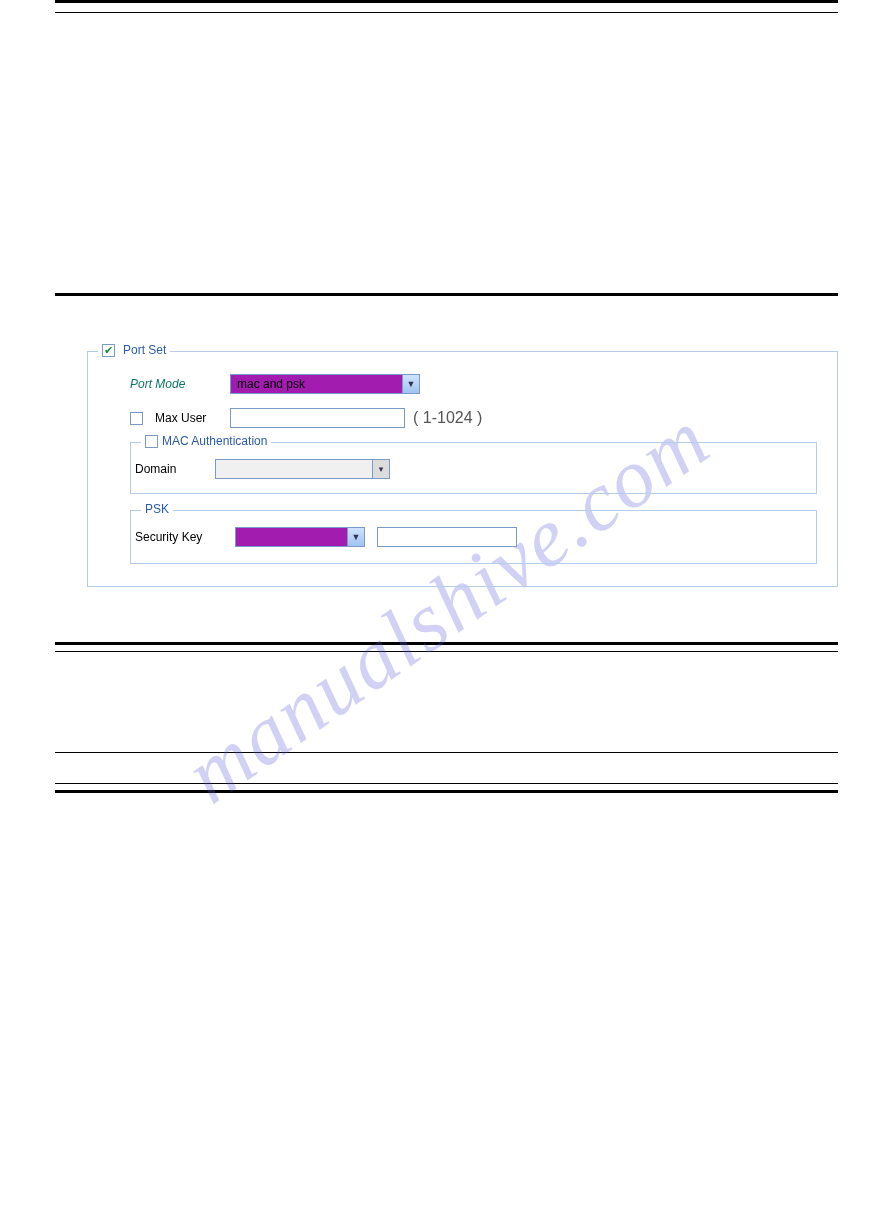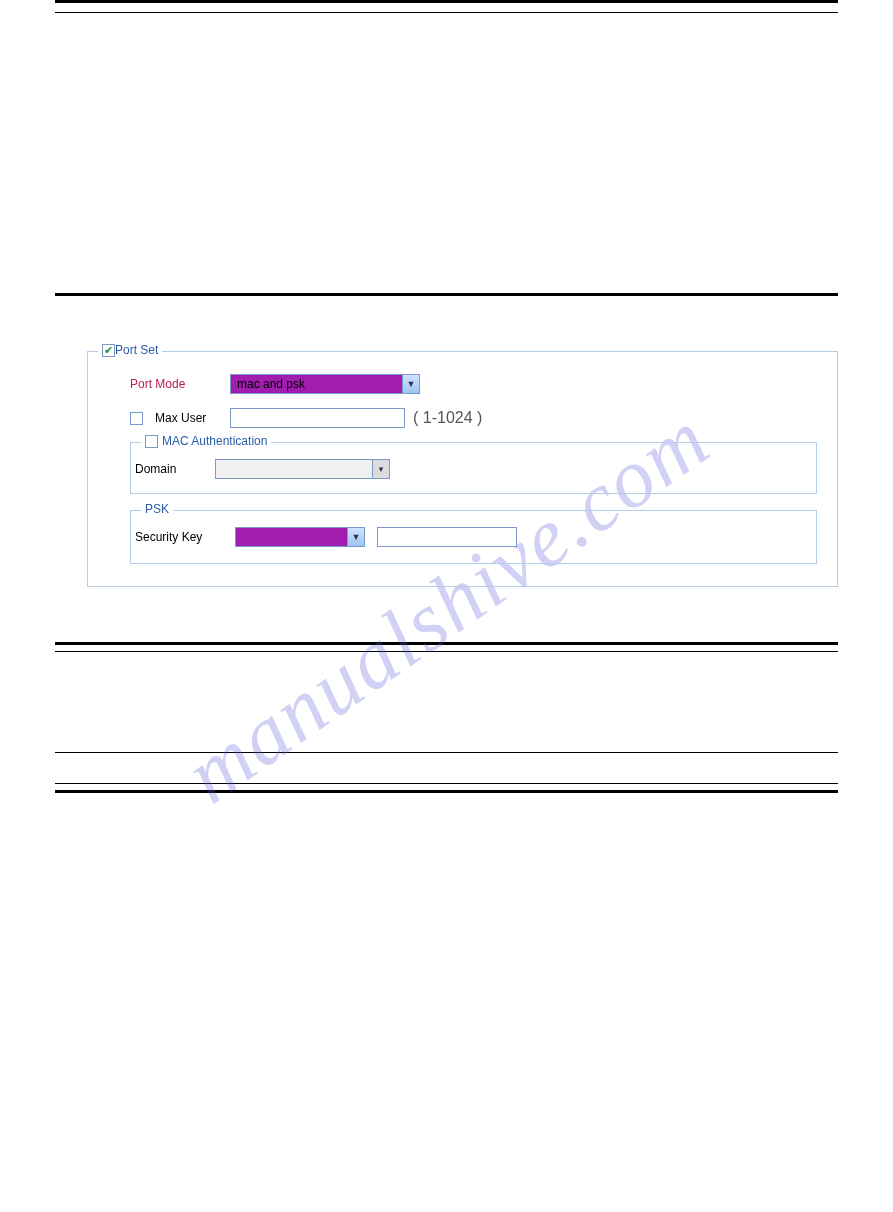--- a/index.html
+++ b/index.html
@@ -62,21 +62,21 @@
     font-size: 12px;
   }
   .port-set-legend {
     position: absolute;
     top: -9px;
     left: 10px;
     background: #fff;
     padding: 0 4px;
     display: flex;
     align-items: center;
-    gap: 0;
+    gap: 8px;
     font-size: 12px;
     color: #2a5caa;
   }
   .chk {
     width: 13px; height: 13px;
     border: 1px solid #7a9ac9;
     background: #fff;
     display: inline-flex;
     align-items: center;
     justify-content: center;
@@ -86,21 +86,21 @@
   .chk.checked::before {
     content: "✔";
     color: #1d8a3a;
     font-size: 11px;
   }
   .row {
     display: flex;
     align-items: center;
     margin-bottom: 14px;
   }
-  .label-col { width: 100px; color: #be185d; }
+  .label-col { width: 100px; color: #0f766e; font-style: italic; }
   .select {
     display: inline-flex;
     align-items: center;
     justify-content: space-between;
     border: 1px solid #7a9ac9;
     background: #a21caf;
     height: 20px;
     padding: 0 0 0 6px;
     font-size: 12px;
   }

